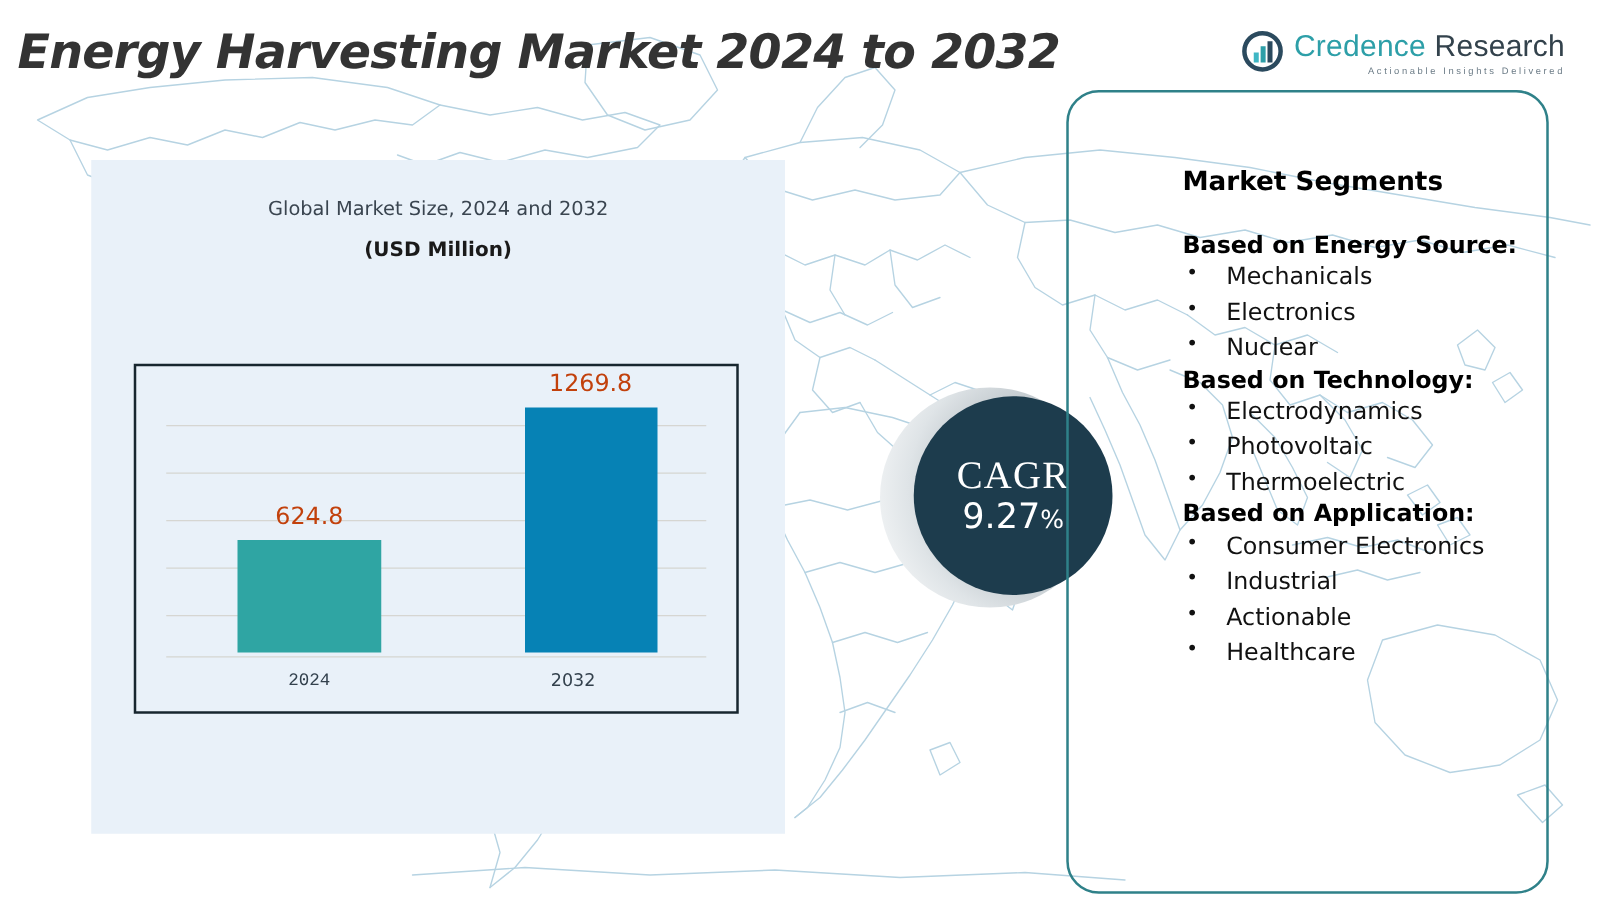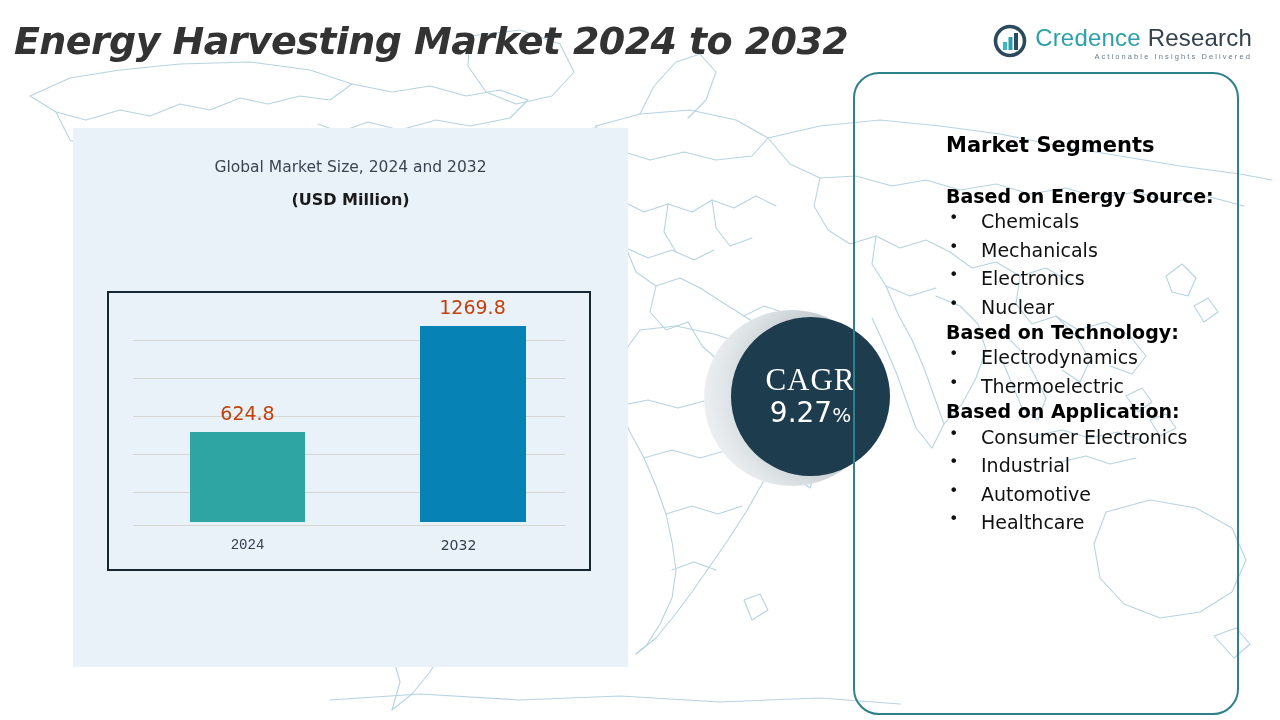--- a/index.html
+++ b/index.html
@@ -358,32 +358,32 @@
     <span>9.27</span><span class="cagr-pct">%</span>
   </div>
 </div>
 
 <div id="segments-panel"></div>
 <div id="segments-inner">
   <div class="seg-title">Market Segments</div>
 
   <div class="seg-head">Based on Energy Source:</div>
   <ul>
-    <li>Chemicals</li>
     <li>Mechanicals</li>
     <li>Electronics</li>
     <li>Nuclear</li>
   </ul>
 
   <div class="seg-head">Based on Technology:</div>
   <ul>
     <li>Electrodynamics</li>
+    <li>Photovoltaic</li>
     <li>Thermoelectric</li>
   </ul>
 
   <div class="seg-head">Based on Application:</div>
   <ul>
     <li>Consumer Electronics</li>
     <li>Industrial</li>
-    <li>Automotive</li>
+    <li>Actionable</li>
     <li>Healthcare</li>
   </ul>
 </div>
 
 </body></html>

